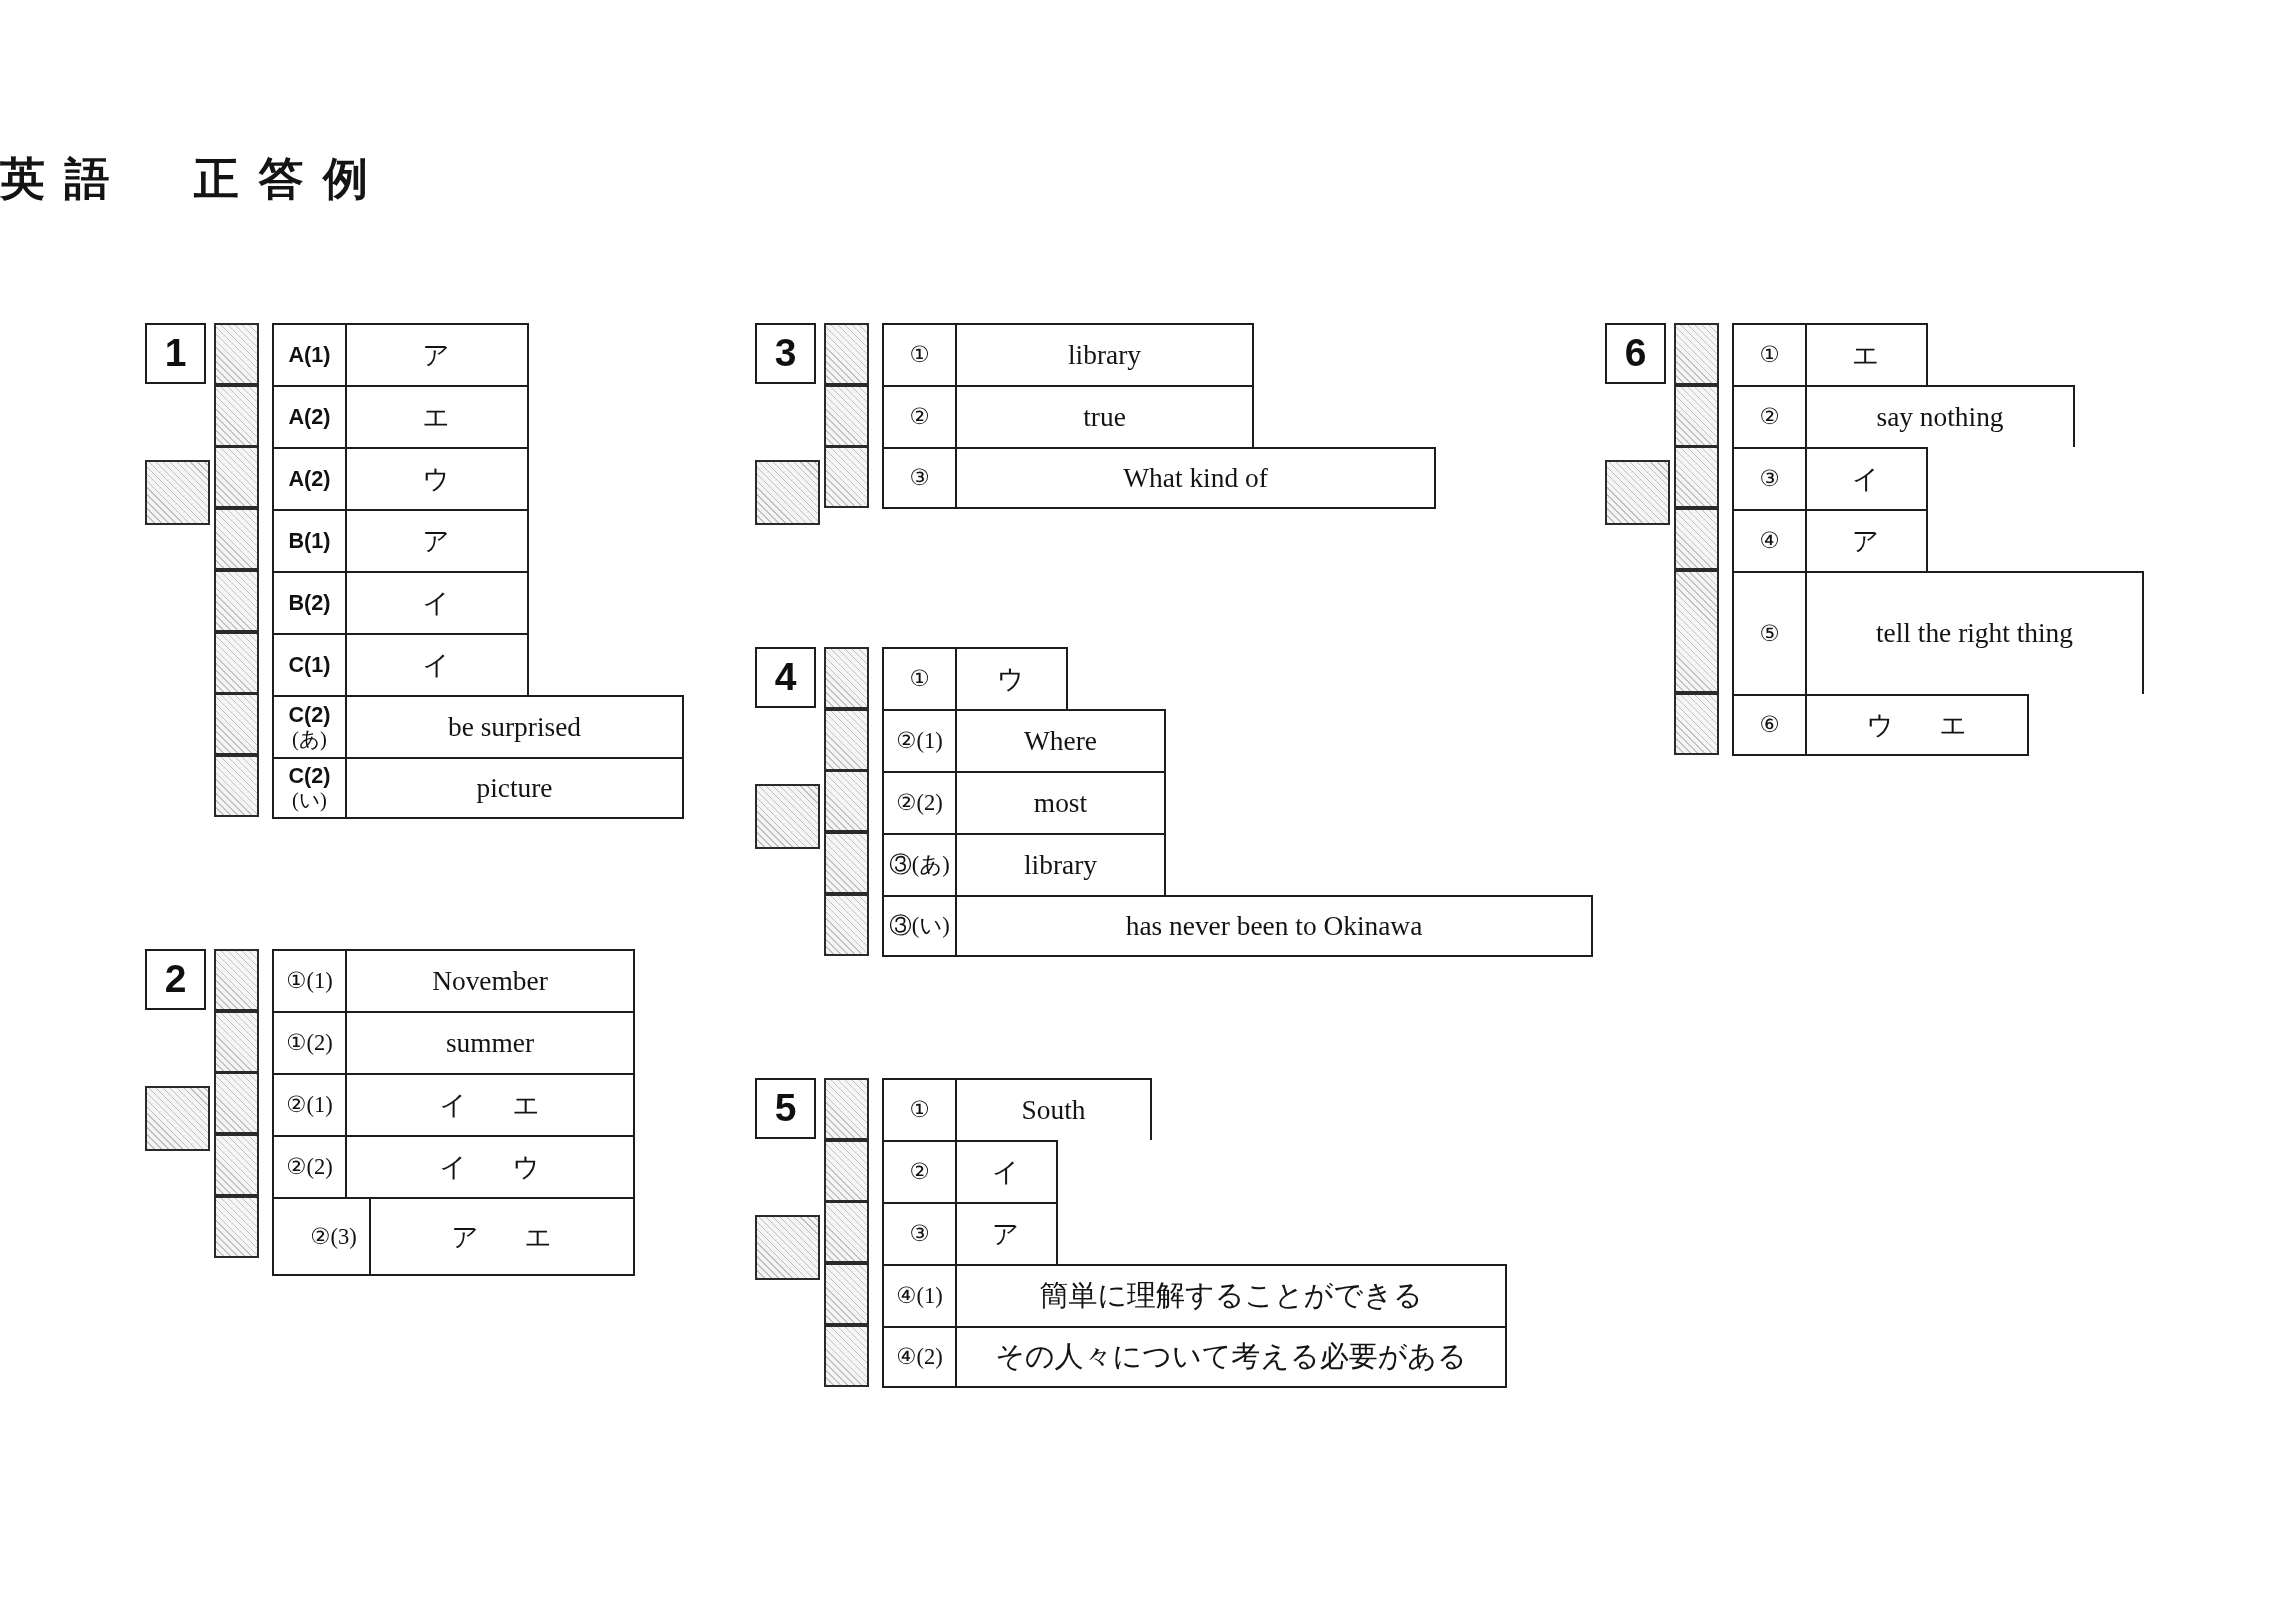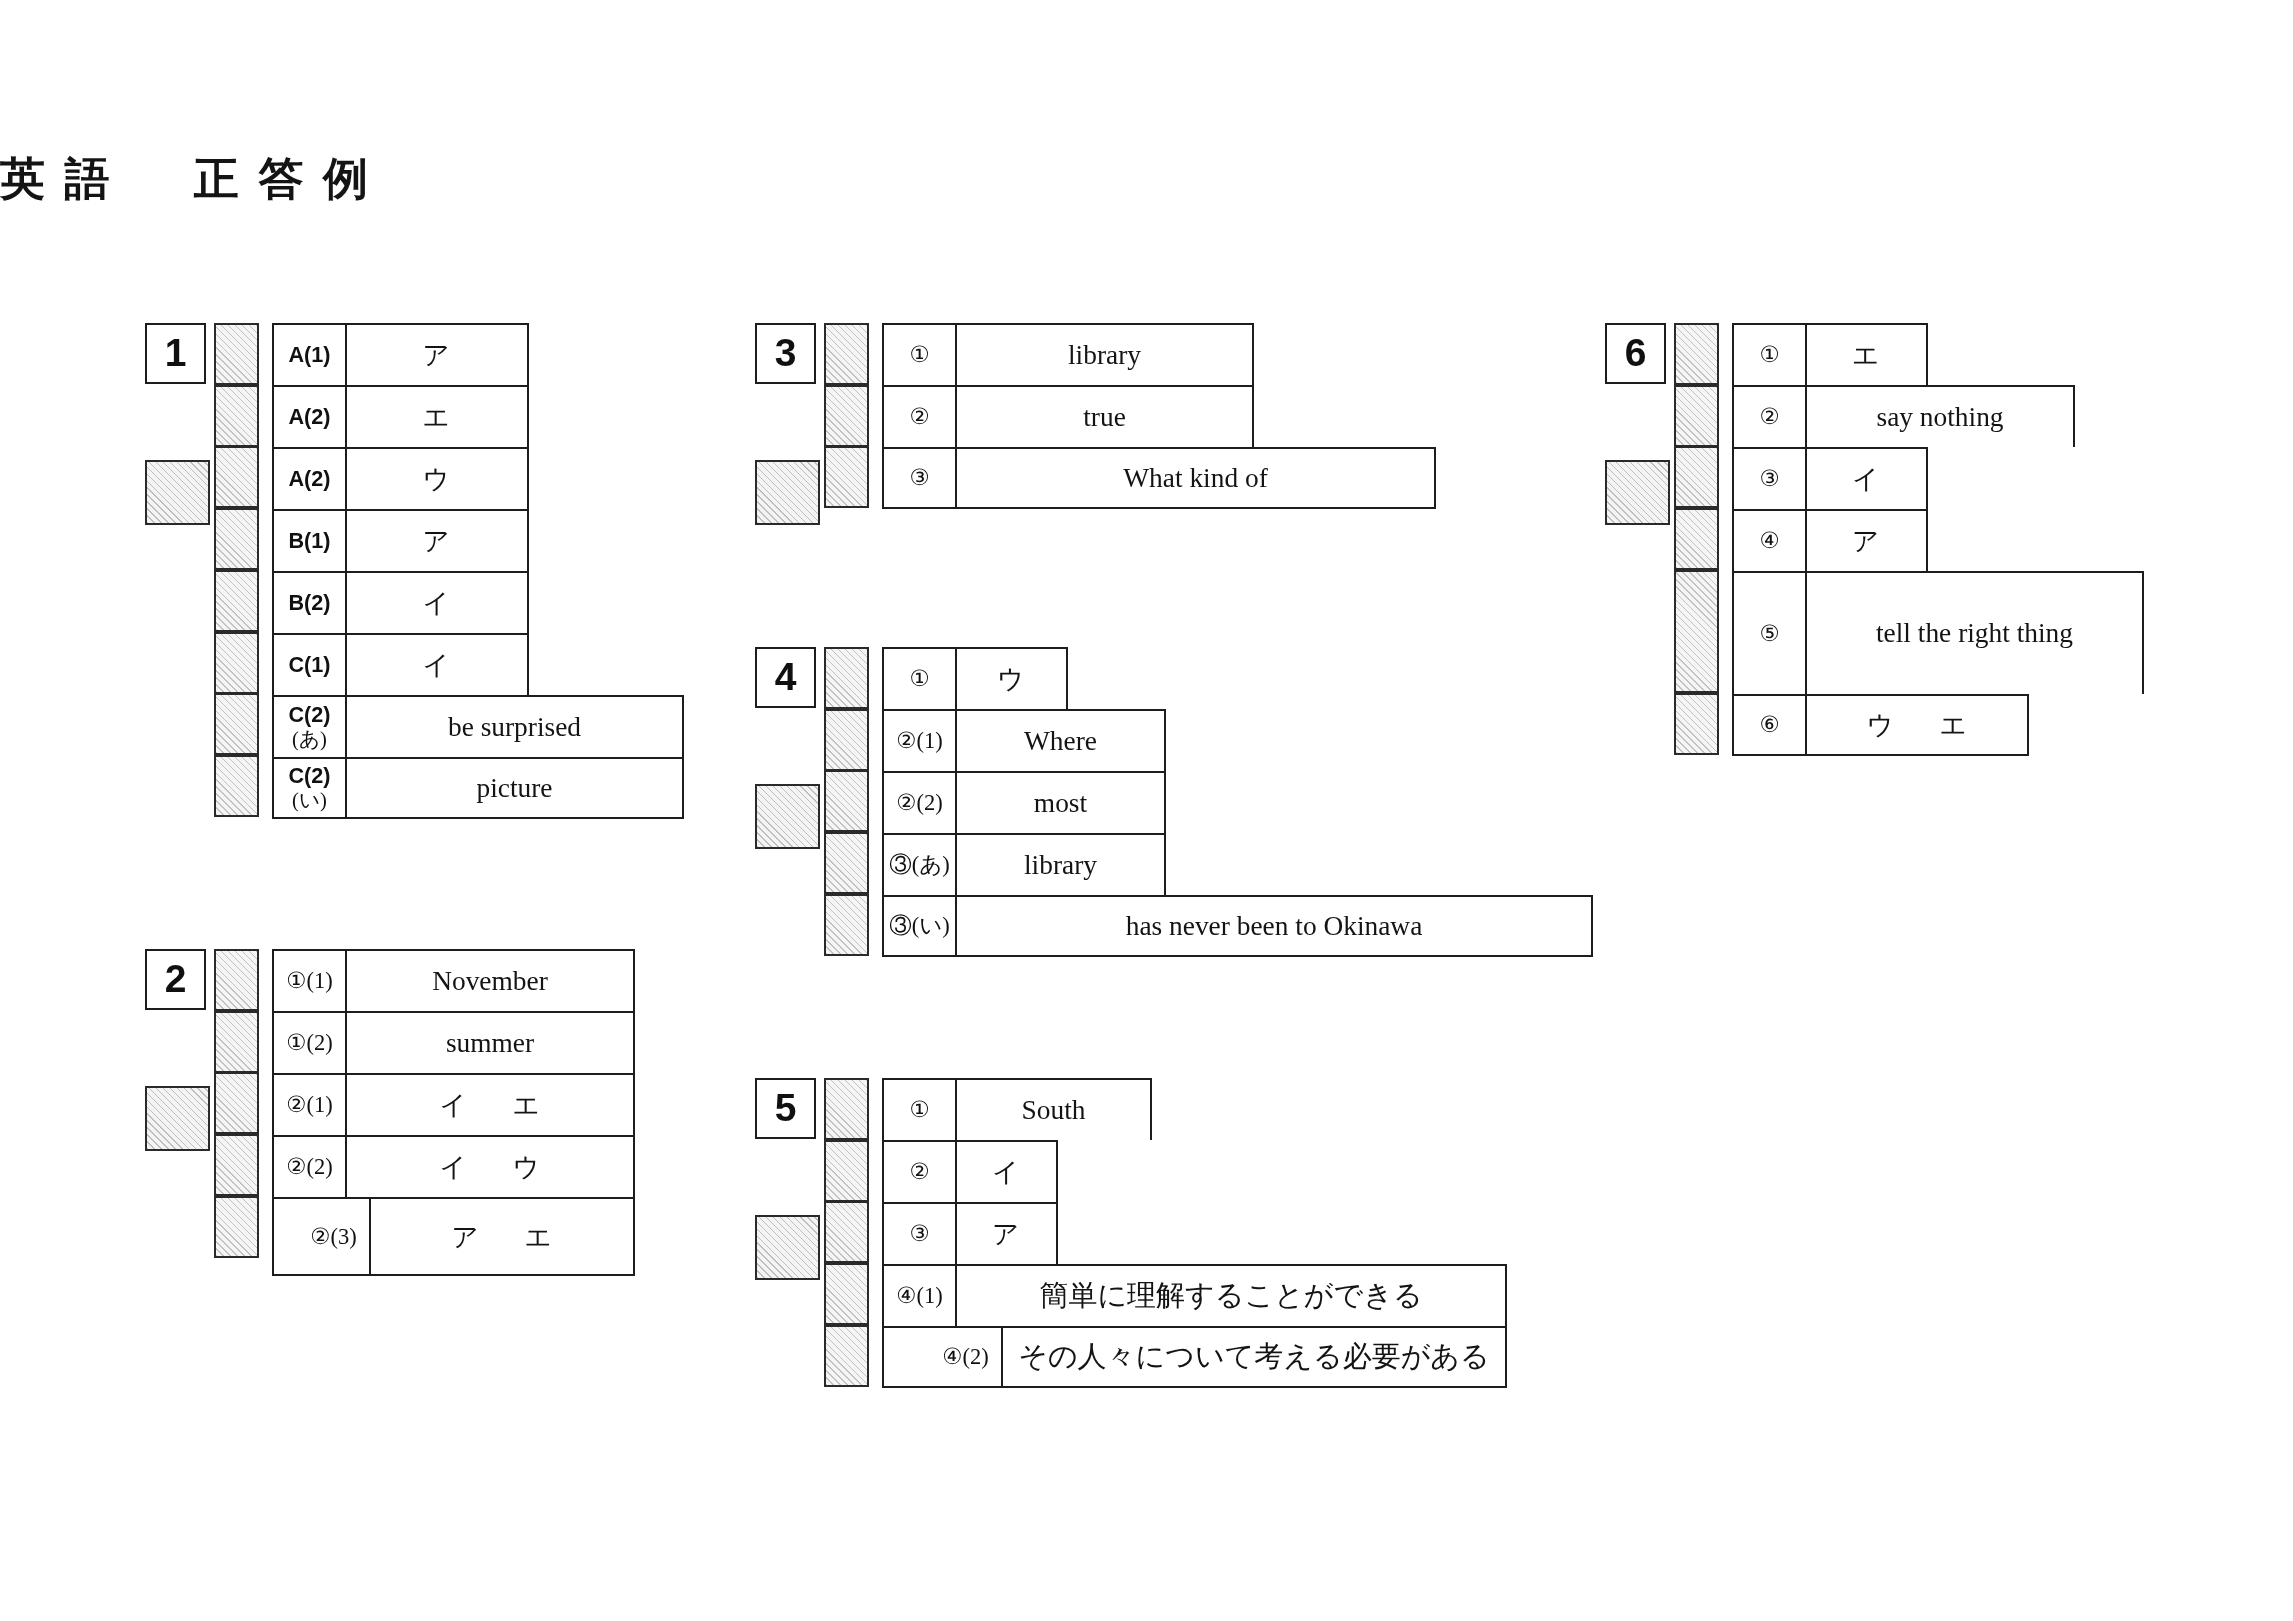--- a/index.html
+++ b/index.html
@@ -368,21 +368,21 @@
             <span>③</span>
           </div>
           <div class="val kana">ア</div>
         </div>
         <div class="ans-row" style="width: 625px; height: 62px;">
           <div class="lbl">
             <span>④(1)</span>
           </div>
           <div class="val jp">簡単に理解することができる</div>
         </div>
-        <div class="ans-row closed-bottom" style="width: 625px; height: 62px; padding-left: 46px;">
+        <div class="ans-row closed-bottom" style="width: 625px; height: 62px;">
           <div class="lbl">
             <span>④(2)</span>
           </div>
           <div class="val jp">その人々について考える必要がある</div>
         </div>
       </div>
     </div>
     <div class="section" style="left: 1605px; top: 323px;">
       <div class="sec-number-box">6</div>
       <div class="score-box" style="top: 137px;"></div>

